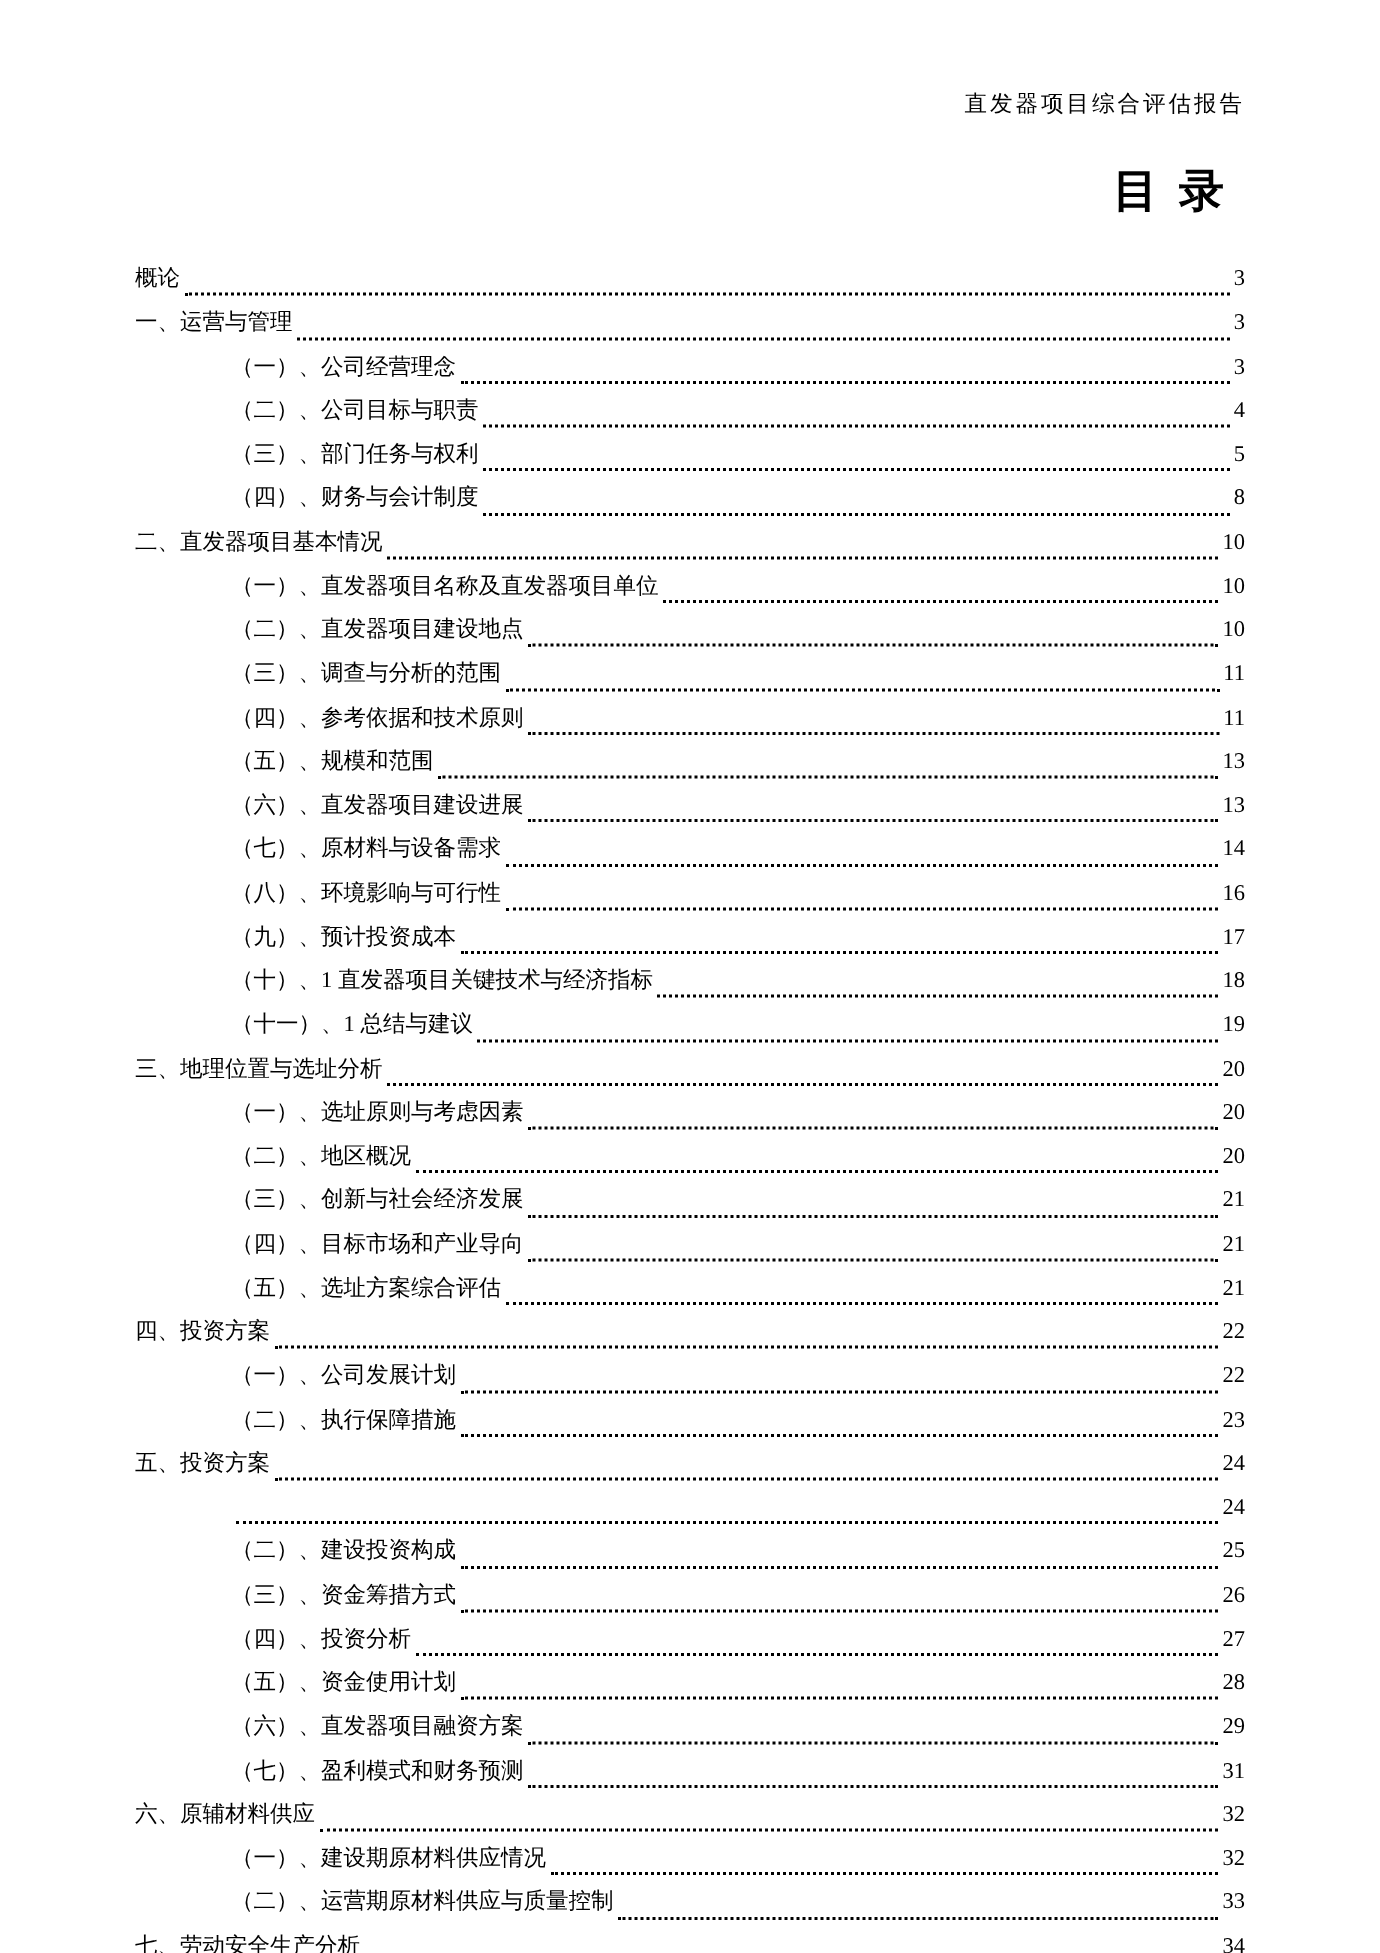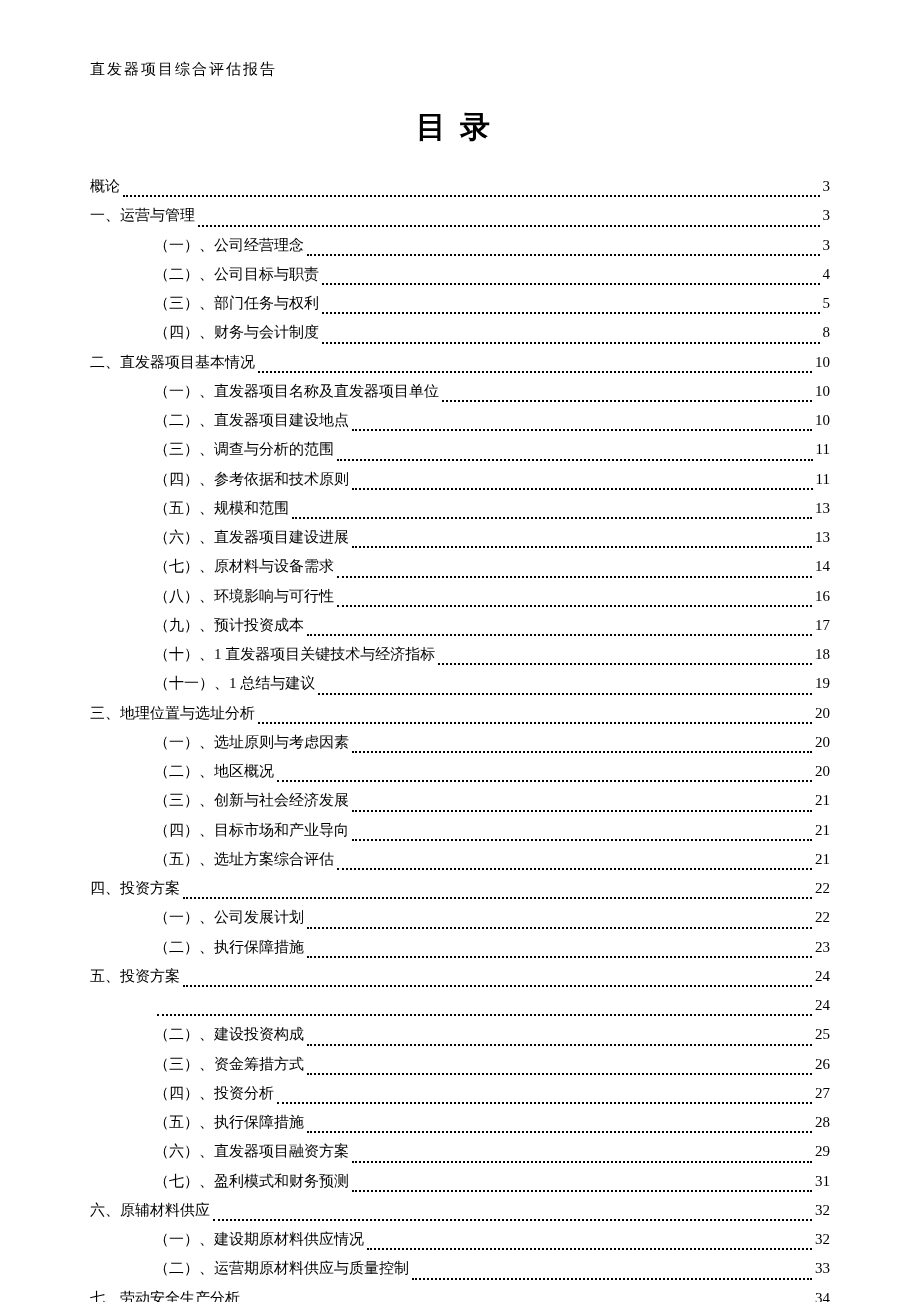--- a/index.html
+++ b/index.html
@@ -10,27 +10,27 @@
     body {
       font-family: "SimSun", "宋体", serif;
       background: #ffffff;
       width: 920px;
       margin: 0 auto;
       padding: 60px 90px 40px 90px;
       color: #000;
       font-size: 15px;
     }
     .header-title {
-      text-align: left;
+      text-align: right;
       font-size: 15px;
       letter-spacing: 2px;
       margin-bottom: 28px;
     }
     .toc-title {
-      text-align: center;
+      text-align: right;
       font-size: 30px;
       font-weight: bold;
       letter-spacing: 14px;
       margin-bottom: 24px;
     }
     .toc-line {
       display: flex;
       align-items: flex-end;
       line-height: 1.95;
       white-space: nowrap;
@@ -211,21 +211,21 @@
       <span class="toc-label">（三）、资金筹措方式</span>
       <span class="toc-dots"></span>
       <span class="toc-page">26</span>
     </div>
     <div class="toc-line indent-1">
       <span class="toc-label">（四）、投资分析</span>
       <span class="toc-dots"></span>
       <span class="toc-page">27</span>
     </div>
     <div class="toc-line indent-1">
-      <span class="toc-label">（五）、执行保障措施</span>
+      <span class="toc-label">（五）、资金使用计划</span>
       <span class="toc-dots"></span>
       <span class="toc-page">28</span>
     </div>
     <div class="toc-line indent-1">
       <span class="toc-label">（六）、直发器项目融资方案</span>
       <span class="toc-dots"></span>
       <span class="toc-page">29</span>
     </div>
     <div class="toc-line indent-1">
       <span class="toc-label">（七）、盈利模式和财务预测</span>

